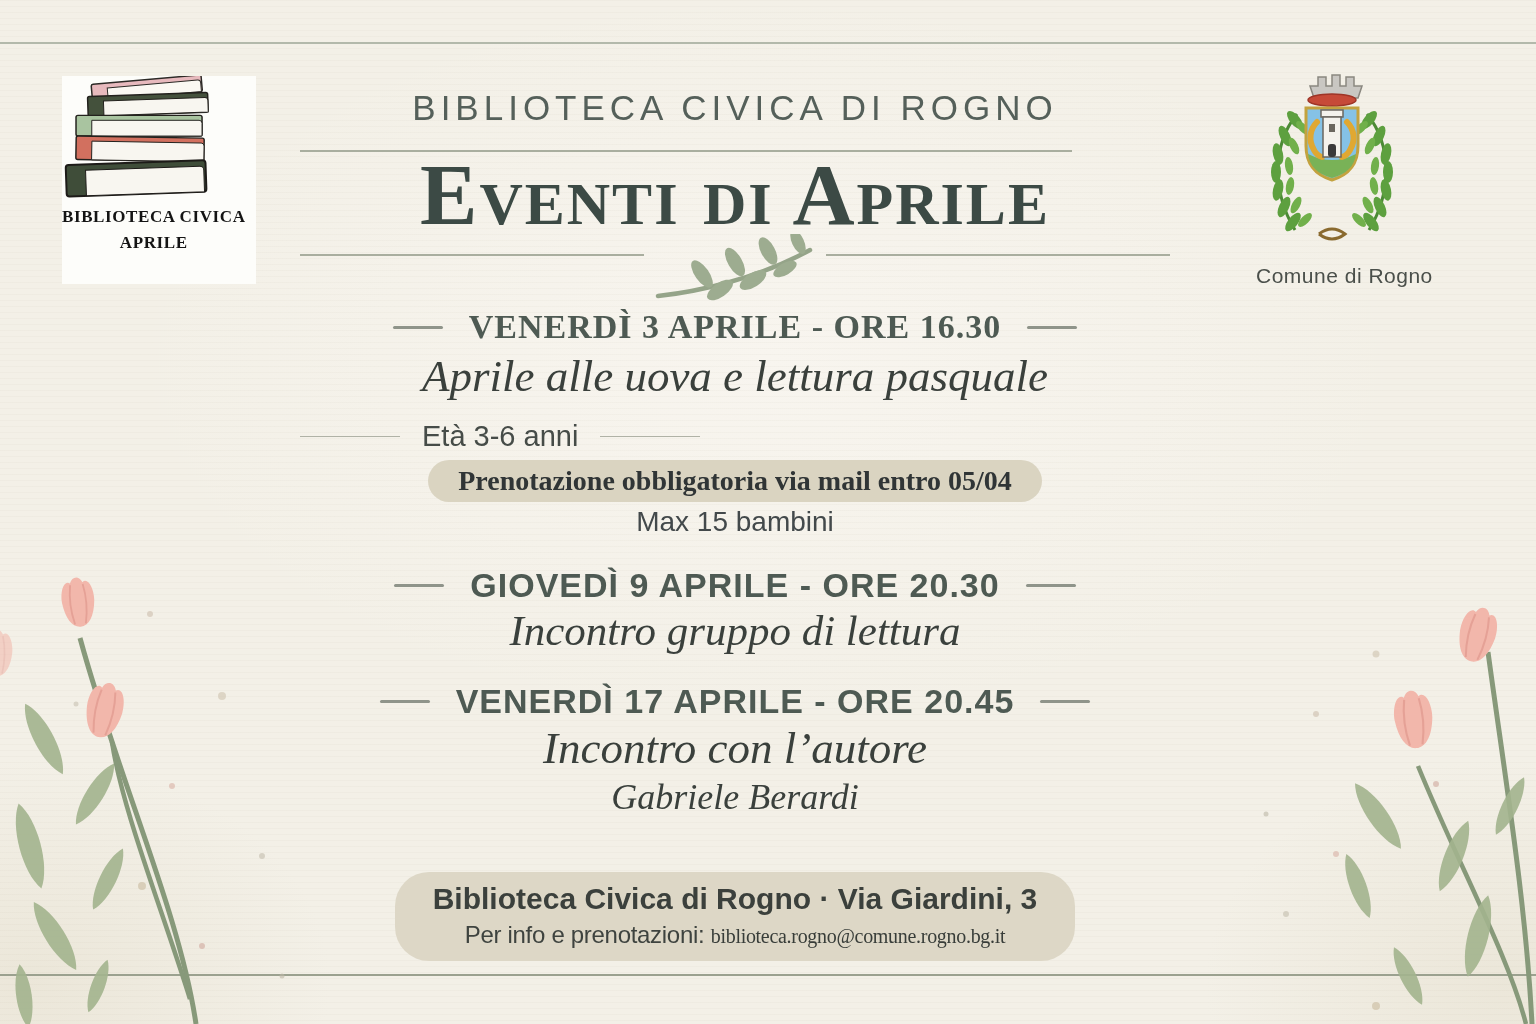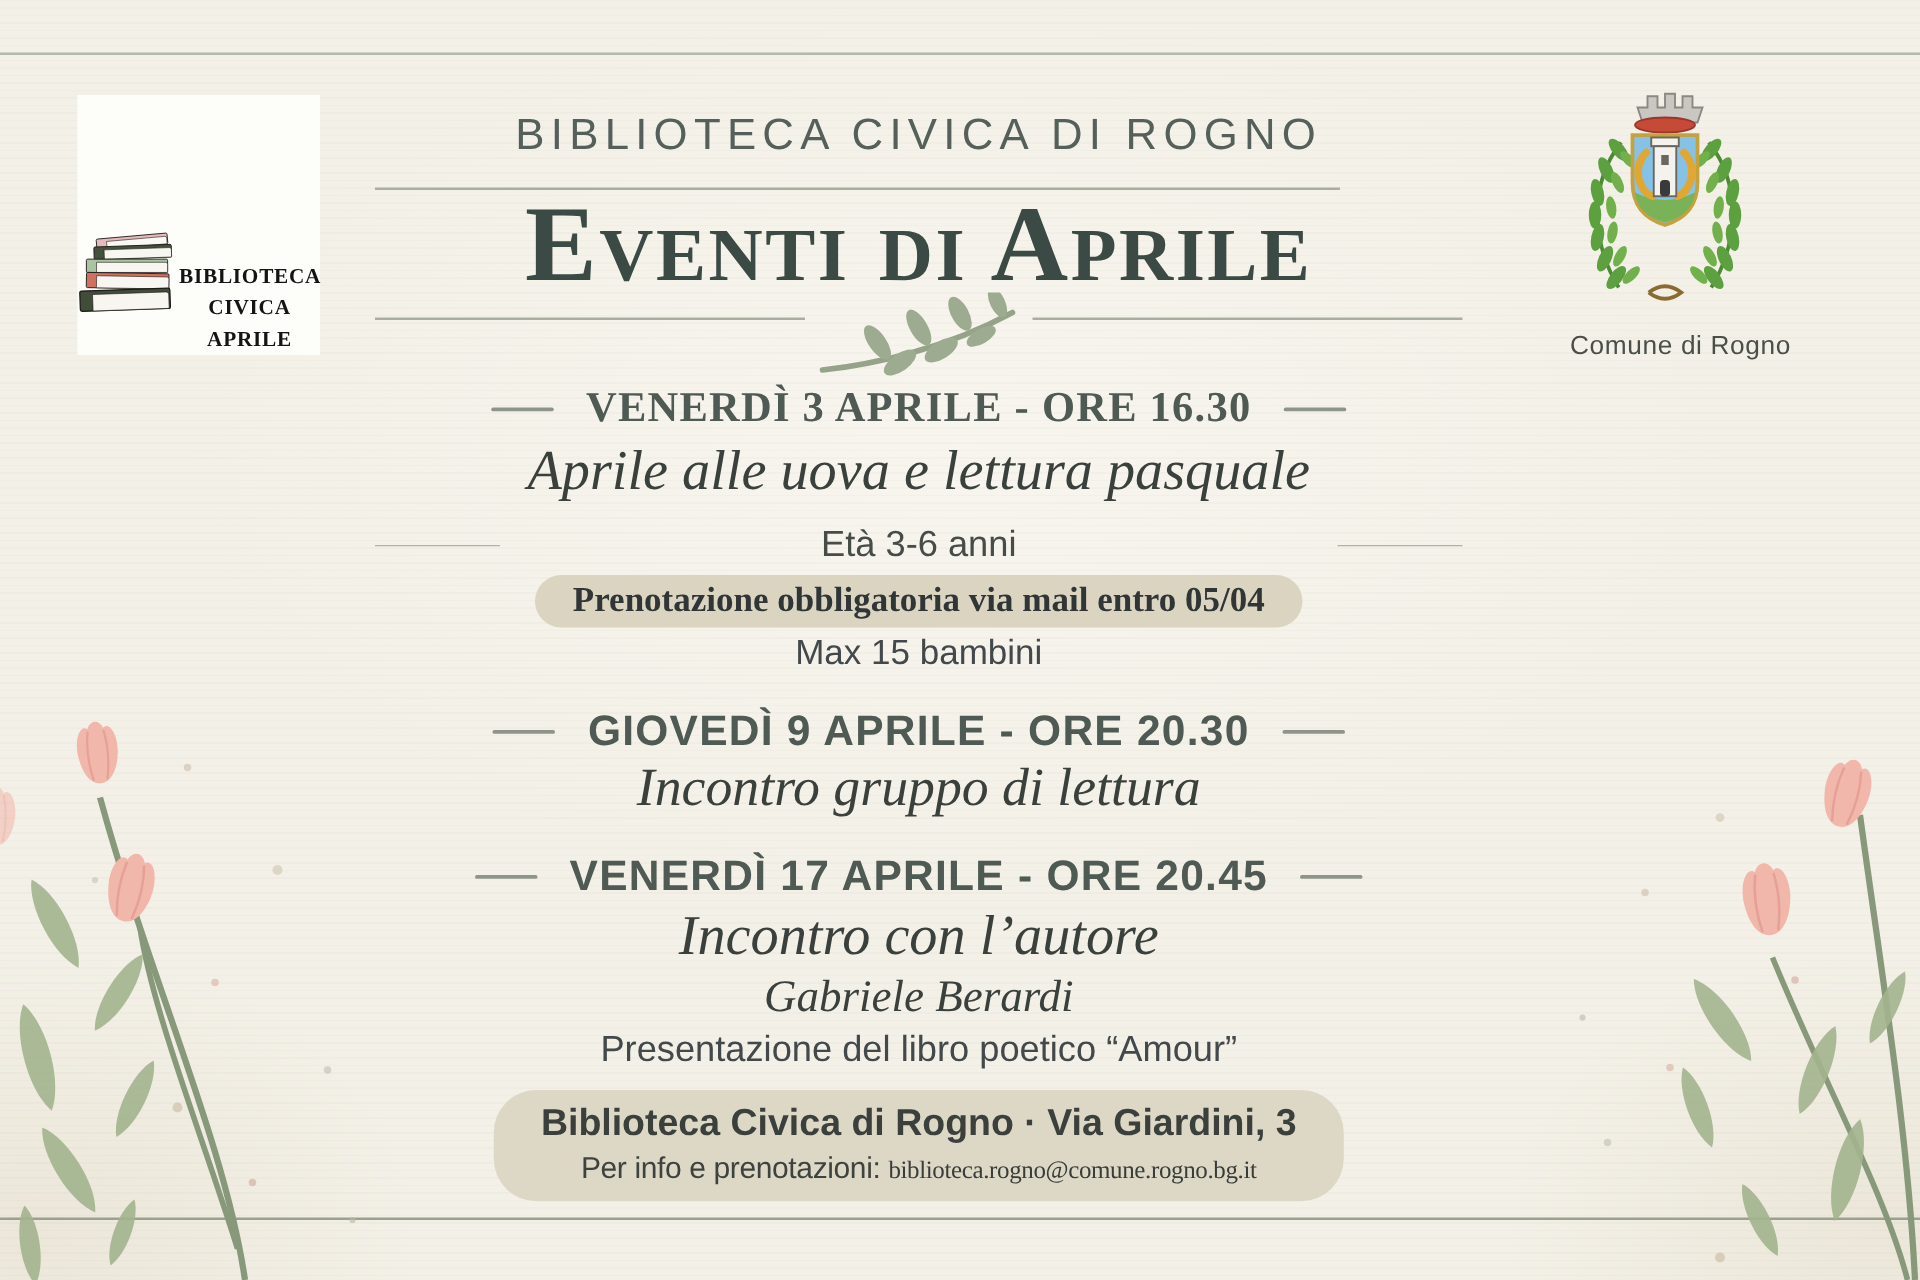--- a/index.html
+++ b/index.html
@@ -19,21 +19,21 @@
       rgba(164,155,132,0.05) 0px, rgba(164,155,132,0.05) 1px,
       transparent 1px, transparent 6px);
   }
   .rule { position:absolute; background:#aeb4a5; }
   .top-rule { top:42px; left:0; right:0; height:2px; background:#b3b9ab; z-index:1; }
   .bottom-rule { top:974px; left:0; right:0; height:2px; background:#9ba18f; z-index:1; }
 
   
   .library-logo {
     position:absolute; left:62px; top:76px; width:194px; height:208px; z-index:3;
-    background:#fdfdfa; display:flex; flex-direction:row; align-items:flex-end;
+    background:#fdfdfa; display:flex; flex-direction:column; align-items:flex-start;
     justify-content:flex-start; padding-top:0;
   }
   .library-logo .logo-text {
     font-family:"Liberation Serif", serif; font-weight:bold; color:#141414;
     font-size:17px; letter-spacing:.6px; text-align:center; line-height:1.5;
   }
 
   
   .comune-logo { position:absolute; right:60px; top:62px; width:220px; text-align:left; z-index:3; }
   .comune-logo .caption { margin-top:6px; font-size:21px; color:#4a4f4a; letter-spacing:.5px; }
@@ -55,21 +55,21 @@
   .date-heading {
     display:flex; align-items:center; justify-content:center; gap:26px;
     font-weight:700; font-size:34px; letter-spacing:1px; color:#4e5a53;
   }
   .hdash { width:50px; height:3px; background:#8f948a; border-radius:2px; flex:0 0 auto; }
   .italic-title { font-family:"Liberation Serif", serif; font-style:italic; color:#3a403c; }
 
   .e1-heading { top:308px;font-family:Liberation Serif, serif; }
   .e1-title   { top:350px; font-size:45px; }
   .e1-age {
-    top:420px; display:flex; align-items:center; justify-content:space-between; gap:22px;
+    top:420px; display:flex; align-items:center; justify-content:flex-start; gap:22px;
     font-size:29px; color:#464c48;
   }
   .adash { width:100px; height:1.5px; background:#b0b2a6; flex:0 0 auto; }
   .e1-pill-row { top:460px; }
   .pill {
     display:inline-block; background:#dad4c1; border-radius:24px; padding:5px 30px;
     font-family:"Liberation Serif", serif; font-weight:bold; font-size:28px; color:#303536;
   }
   .e1-max { top:506px; font-size:28px; color:#43494b; }
 
@@ -243,21 +243,20 @@
     </div>
     <div class="italic-title e2-title">Incontro gruppo di lettura</div>
 
     <div class="date-heading e3-heading">
       <span class="hdash"></span>
       <span>VENERDÌ 17 APRILE - ORE 20.45</span>
       <span class="hdash"></span>
     </div>
     <div class="italic-title e3-title">Incontro con l’autore</div>
     <div class="italic-title e3-author">Gabriele Berardi</div>
-    <div class="e3-desc">Presentazione del libro poetico “Amour”</div>
 
     <div class="footer-row">
       <div class="footer-pill">
         <div class="footer-line1">Biblioteca Civica di Rogno · Via Giardini, 3</div>
         <div class="footer-line2">
           <span>Per info e prenotazioni:</span>
           <span class="email">biblioteca.rogno@comune.rogno.bg.it</span>
         </div>
       </div>
     </div>

